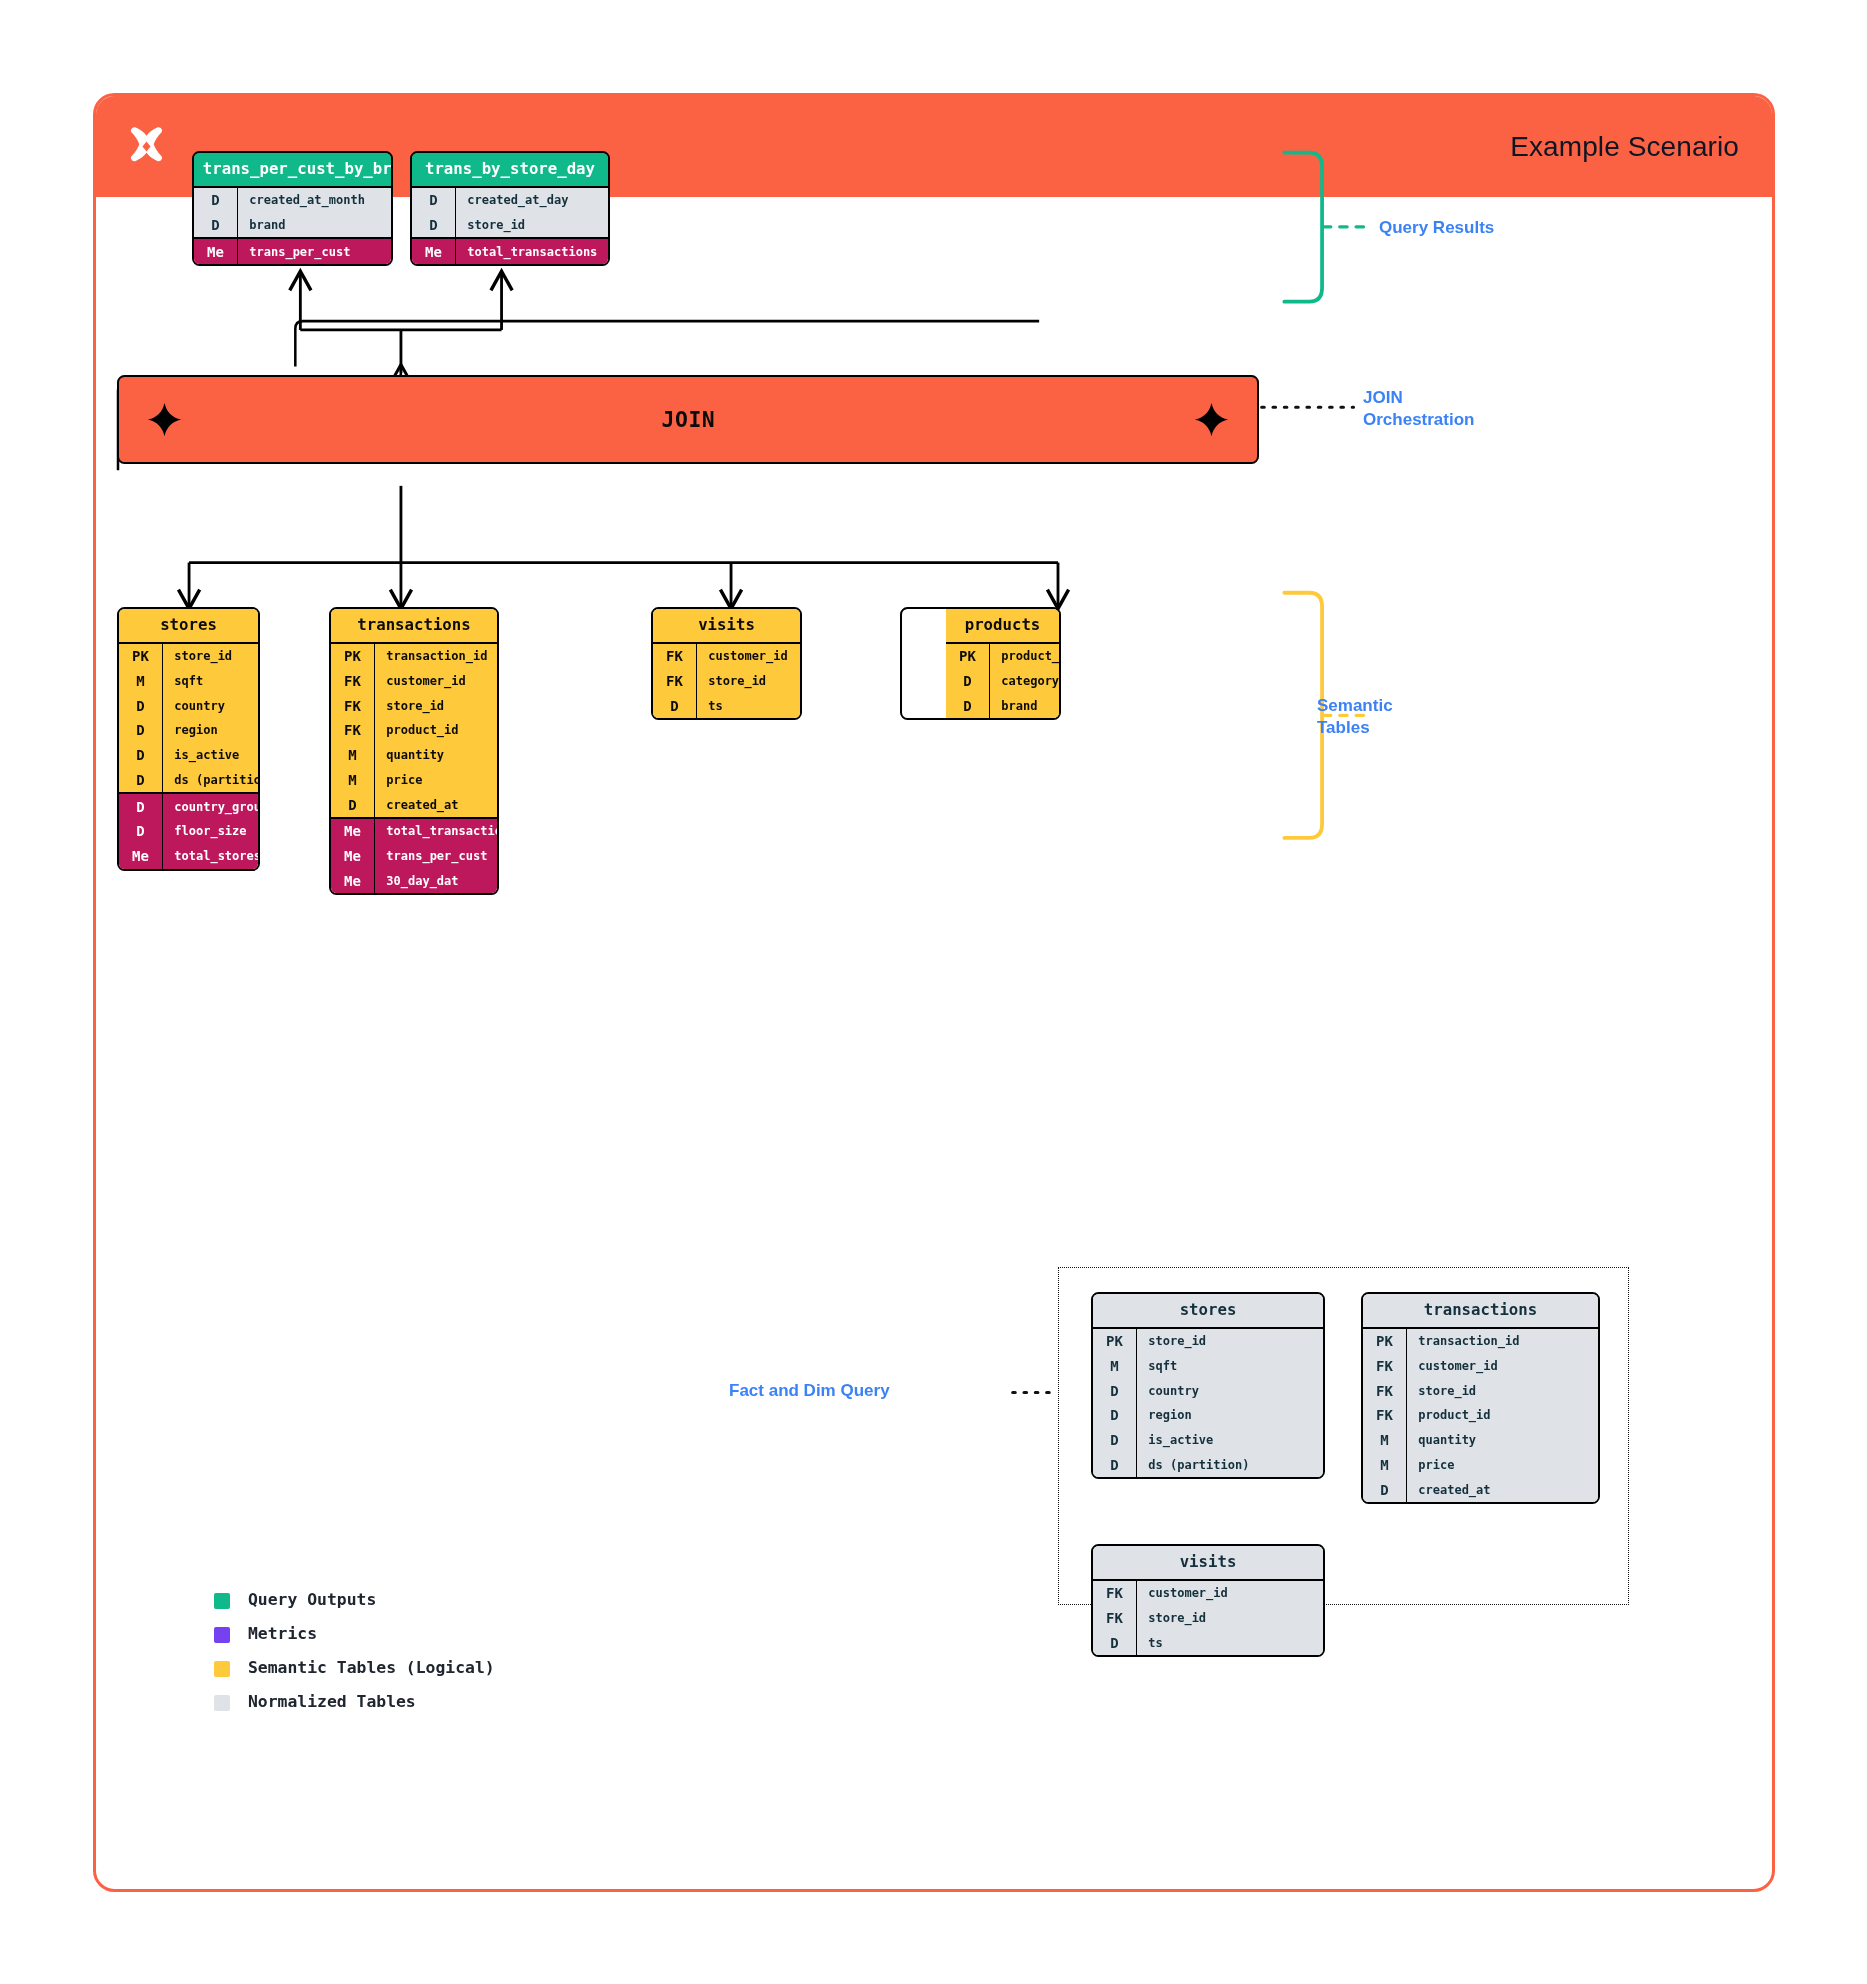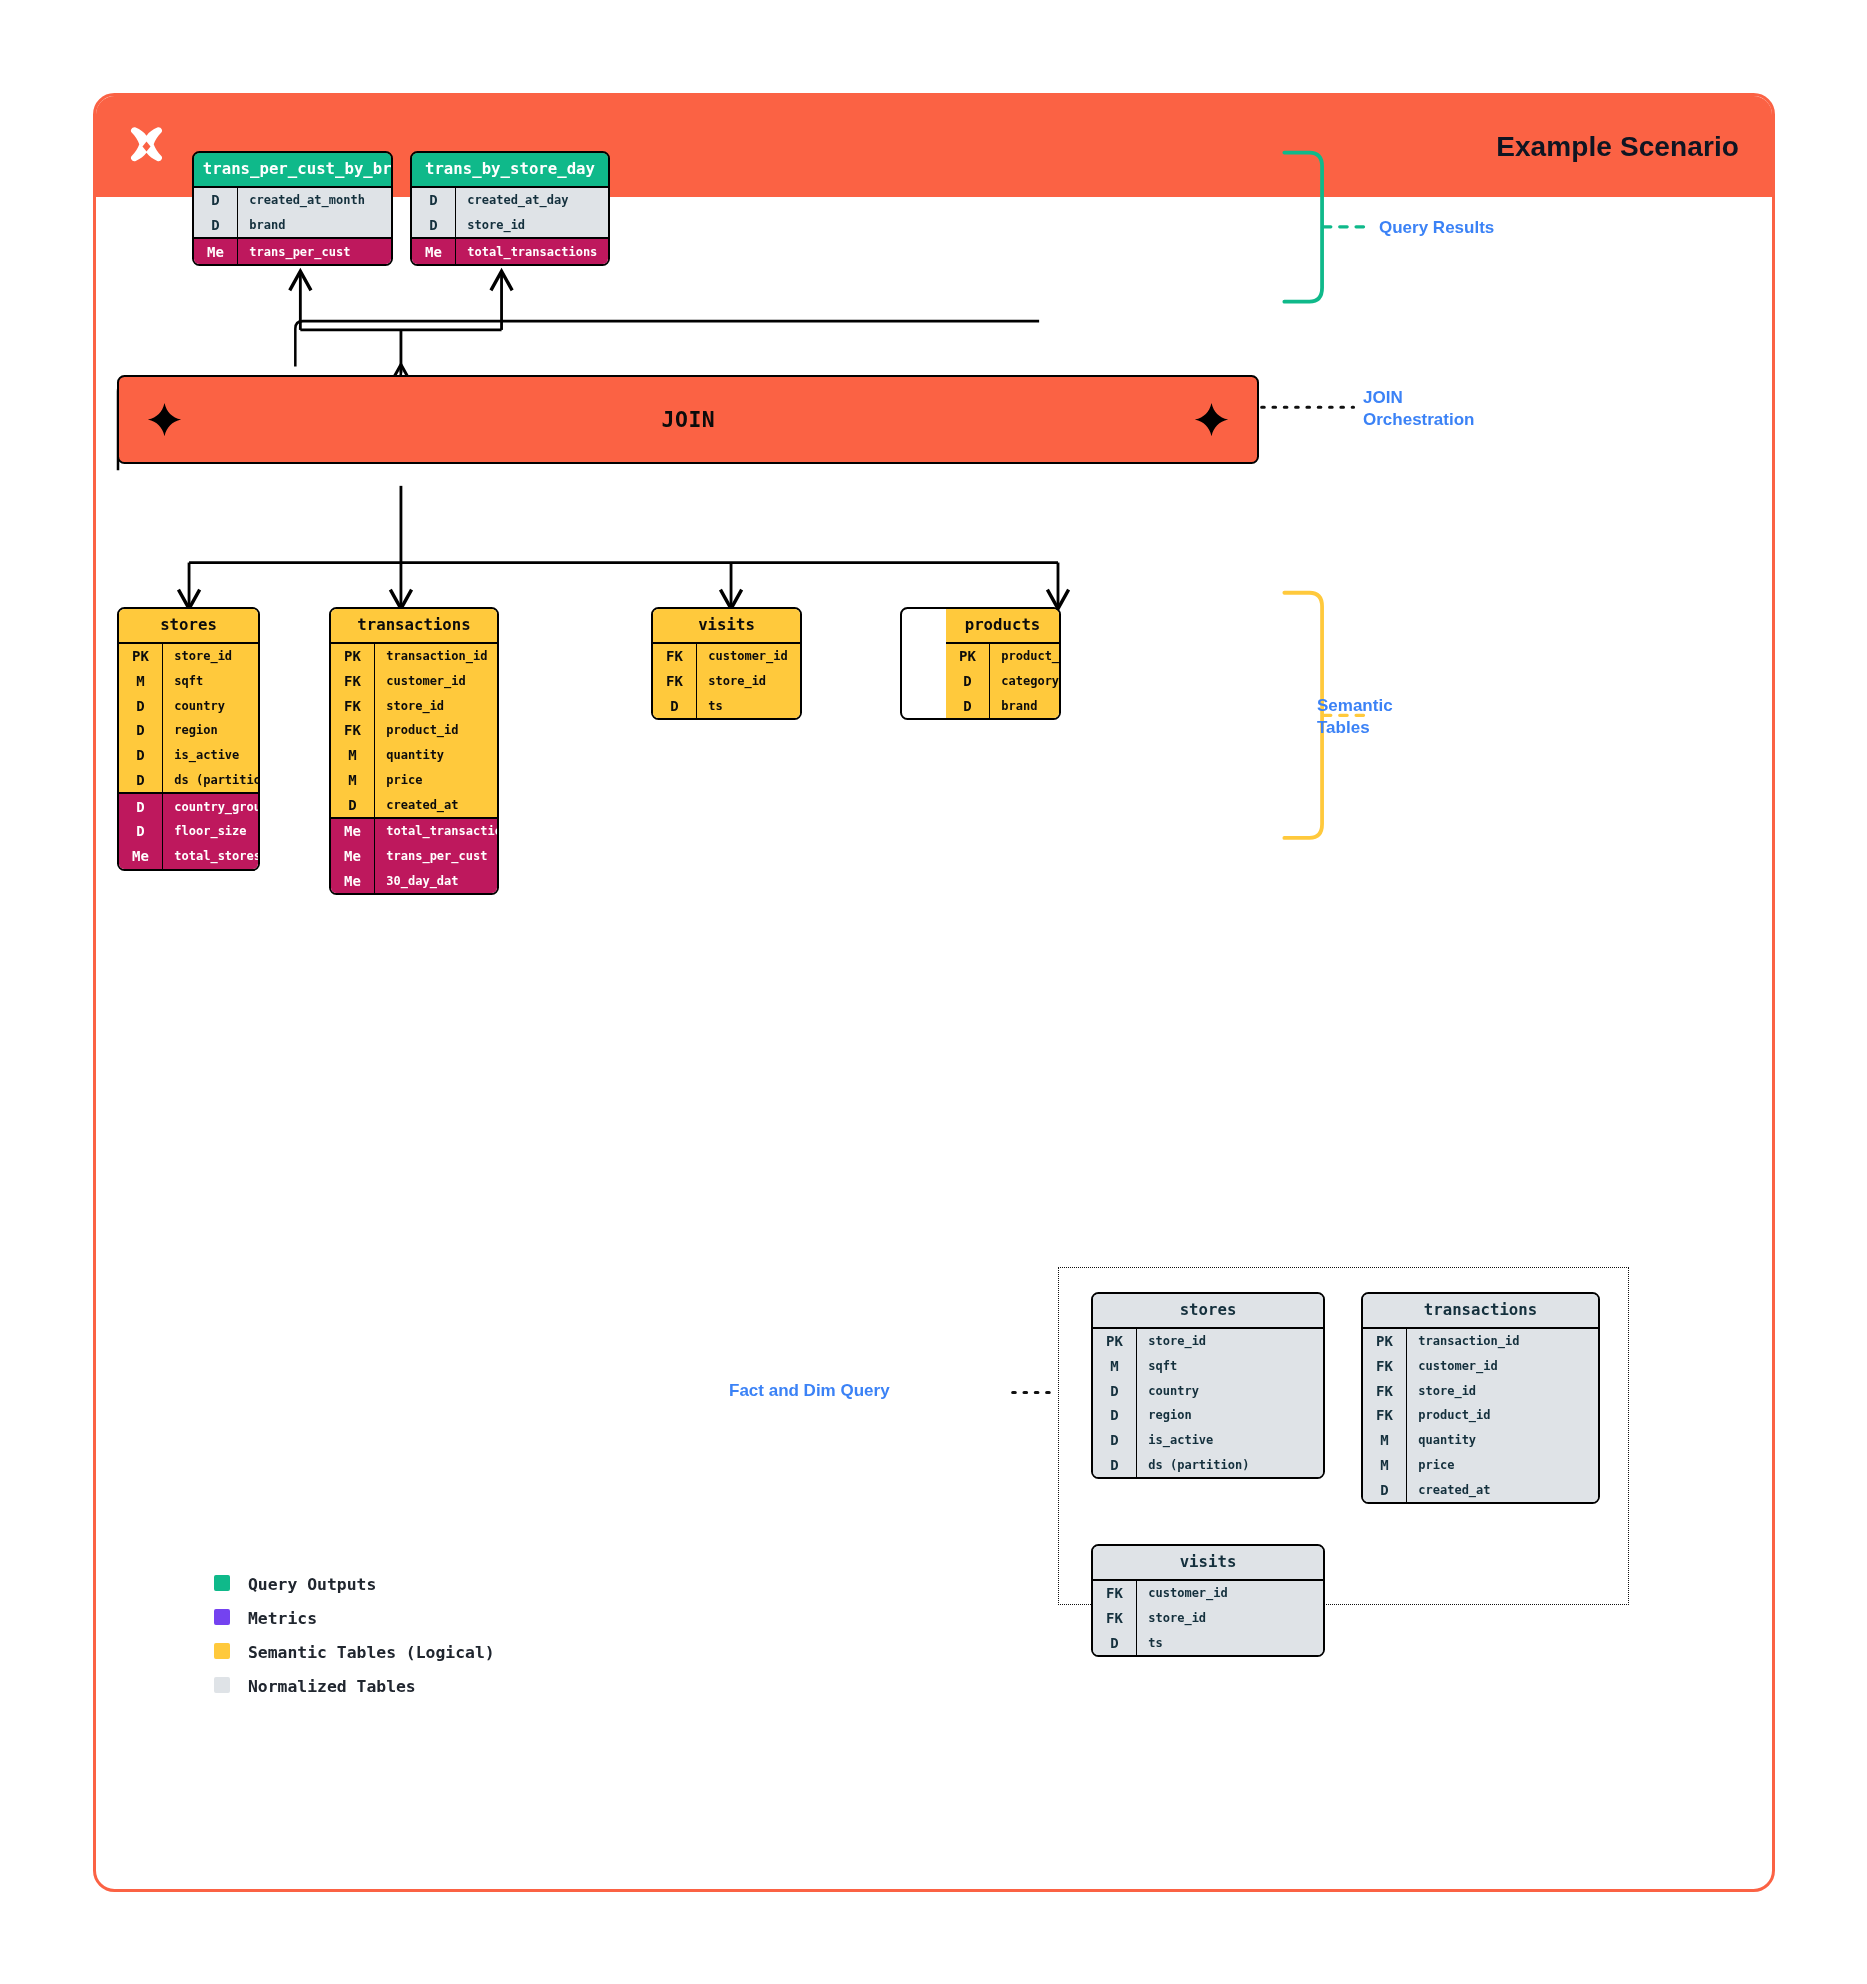--- a/index.html
+++ b/index.html
@@ -13,21 +13,21 @@
     border:3.1px solid #FB6244;border-radius:21.4px;background:#fff;box-sizing:border-box;
     overflow:hidden;
   }
   .header{
     position:absolute;left:0;top:0;width:100%;height:101px;
     background:#FB6244;display:flex;align-items:center;justify-content:space-between;
     box-sizing:border-box;padding:0 33px 0 28px;
   }
   .logo{width:45px;height:45px;display:block;}
   .header-title{
-    color:#0f1522;font-size:28px;font-weight:700;letter-spacing:0.1px;
+    color:#0f1522;font-size:28px;font-weight:400;letter-spacing:0.1px;
     font-family:"Liberation Sans", sans-serif;
   }
 
   
   .canvas{position:absolute;left:0;top:0;width:100%;height:100%;}
   .svg-layer{position:absolute;left:0;top:0;width:1675px;height:1792px;pointer-events:none;}
 
   
   .card{
     position:absolute;border:2.5px solid #000;border-radius:7.5px;overflow:hidden;
@@ -74,21 +74,21 @@
     font-family:"Liberation Sans", sans-serif;
   }
 
   
   .dotbox{
     position:absolute;border:1.9px dotted #111;box-sizing:border-box;background:transparent;
   }
 
   
   .legend{position:absolute;}
-  .legend-row{display:flex;align-items:flex-start;height:34px;}
+  .legend-row{display:flex;align-items:flex-end;height:34px;}
   .sw{width:16.4px;height:16.4px;border-radius:1.9px;margin-right:17.6px;}
   .legend-txt{
     font-family:"DejaVu Sans Mono", monospace;font-size:16.4px;font-weight:700;color:#20262f;
     white-space:nowrap;
   }
 </style>
 </head>
 <body>
 
 <div class="frame">

